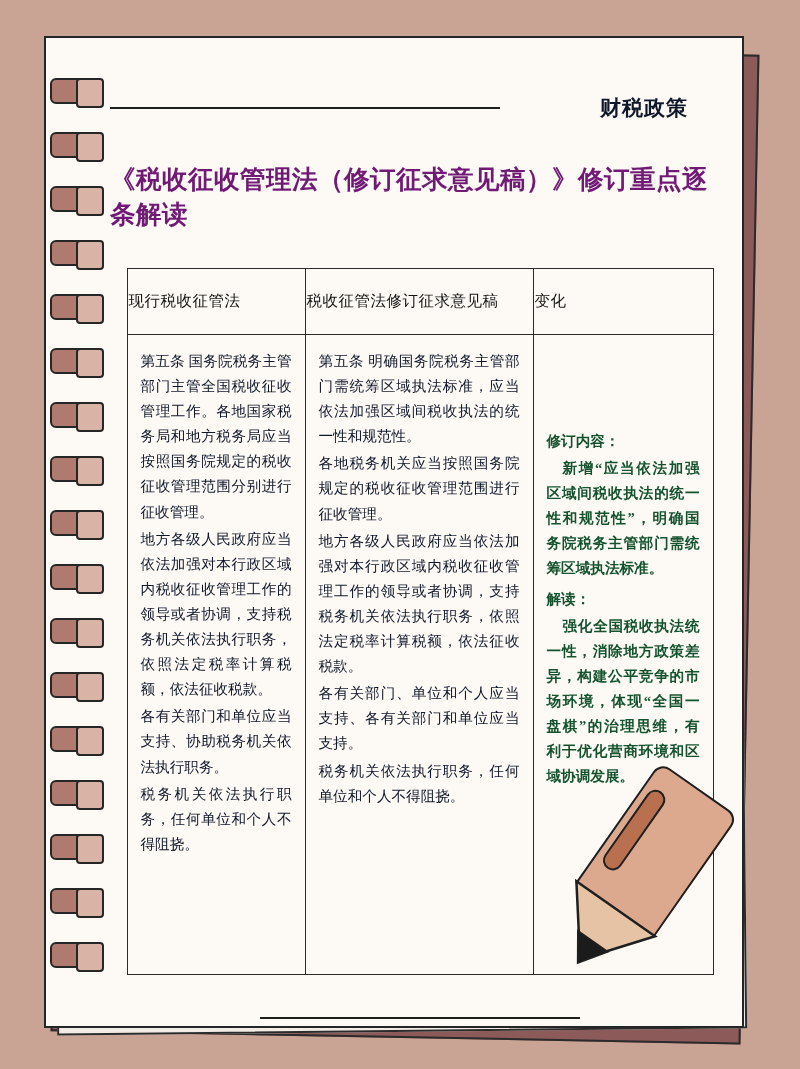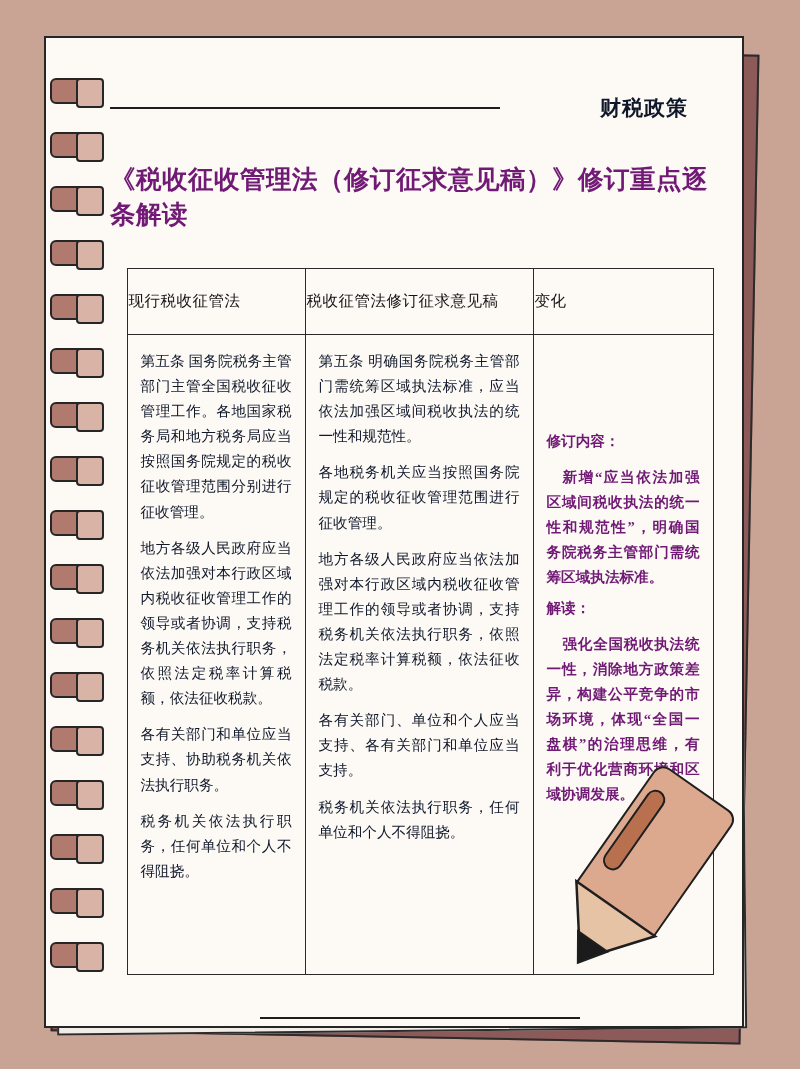--- a/index.html
+++ b/index.html
@@ -125,27 +125,27 @@
 
   td.cell {
     padding: 14px 13px 18px 13px;
     font-family: "Liberation Serif", serif;
     font-size: 14.6px;
     line-height: 1.72;
     color: #0f172a;
     height: 640px;
   }
   td.cell p { margin: 0 0 0 0; text-align: justify; }
-  td.cell p + p { margin-top: 11px; }
+  td.cell p + p { margin-top: 2px; }
 
   .cell-mid { padding-top: 94px; }
 
   td.cell-change {
     padding-top: 94px;
-    color: #701a75;
+    color: #14532d;
     font-weight: bold;
   }
   td.cell-change .blk-title { margin-bottom: 2px; }
   td.cell-change .blk-body { text-indent: 1.1em; }
   td.cell-change .gap { height: 5px; }
 
   .footer-rule {
     width: 320px;
     margin: 42px auto 0 auto;
     border-top: 2px solid #1d1d1d;

